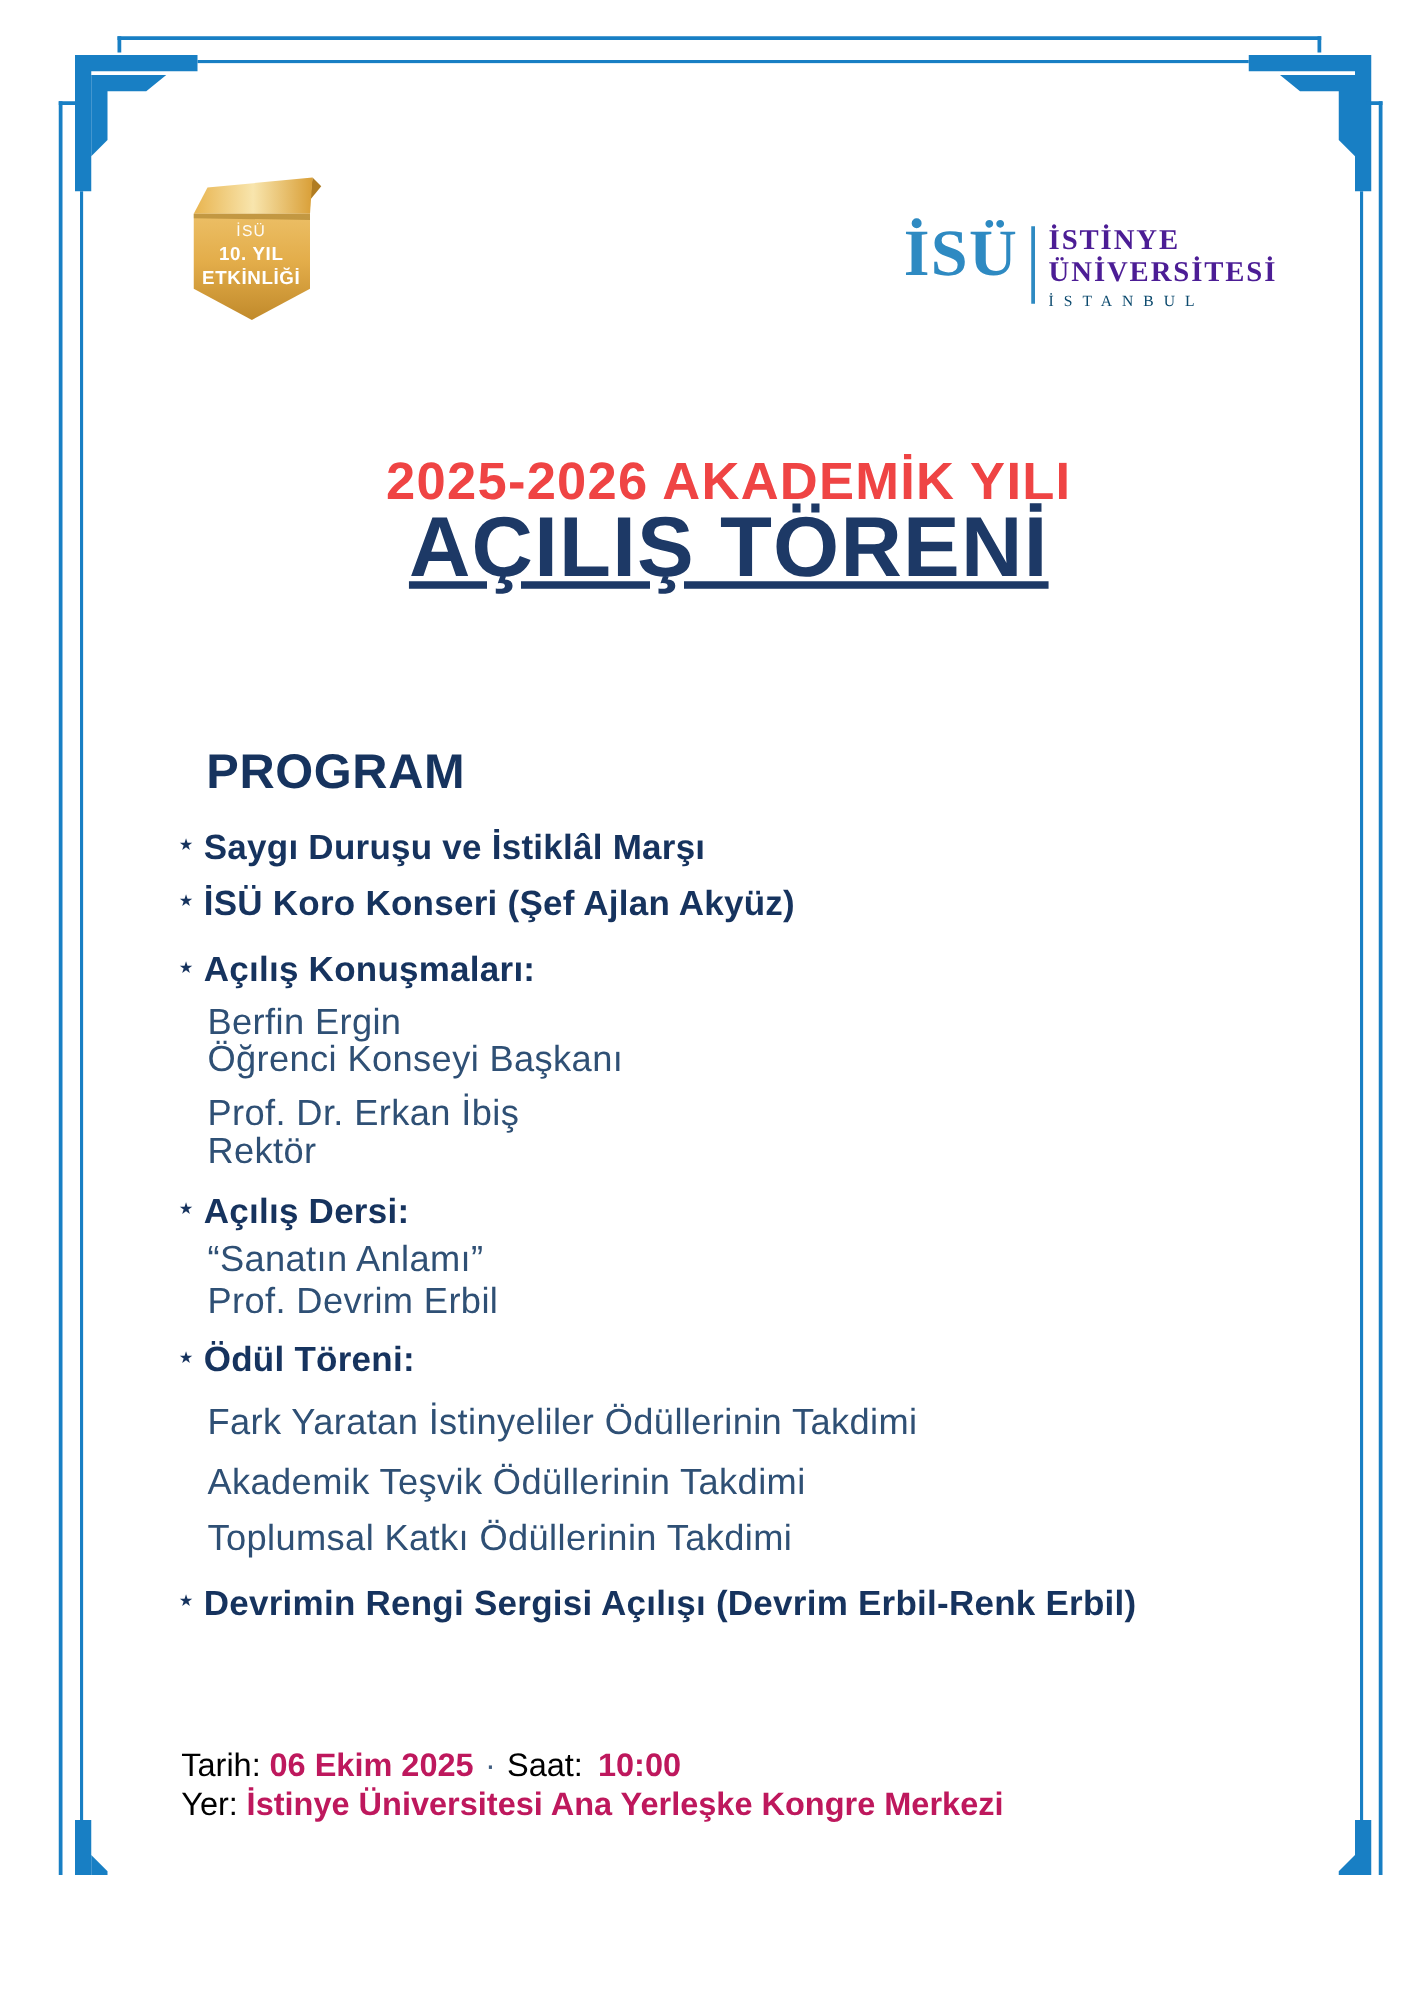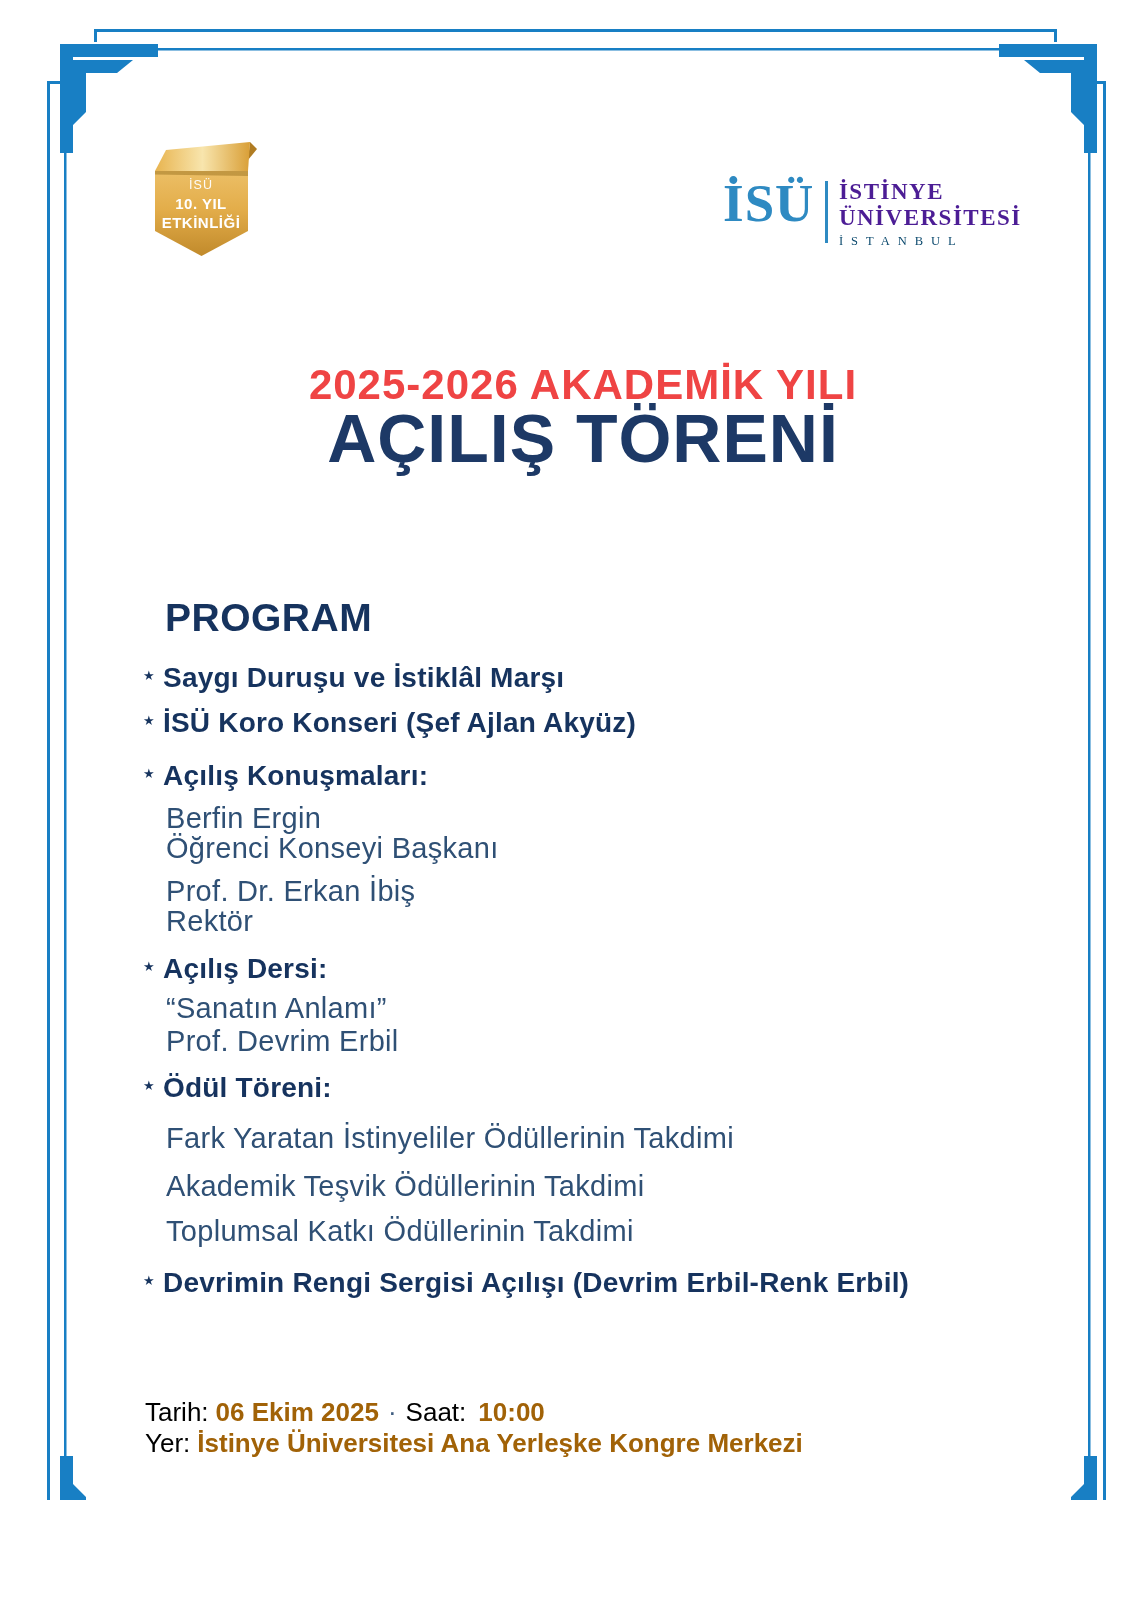--- a/index.html
+++ b/index.html
@@ -25,35 +25,35 @@
   .logo-col{padding-top:3px;}
   .logo-n{font-family:"Liberation Serif","DejaVu Serif",serif; font-weight:700;
     font-size:23px; line-height:26px; color:#4c1d95; letter-spacing:1.5px; white-space:nowrap;}
   .logo-city{font-family:"Liberation Serif","DejaVu Serif",serif; font-size:12.5px;
     color:#0c4a6e; letter-spacing:8px; margin-top:3px; white-space:nowrap;}
 
   
   .title1{position:absolute; left:24px; top:361px; width:1118px; text-align:center;
     font-size:42px; font-weight:700; color:#ef4444; letter-spacing:1px; white-space:nowrap;}
   .title2{position:absolute; left:24px; top:399px; width:1118px; text-align:center;
-    font-size:68px; font-weight:800; color:#1d3966; letter-spacing:1px; white-space:nowrap;}
+    font-size:68px; font-weight:800; color:#1d3966; letter-spacing:1px; white-space:nowrap;text-decoration:underline;}
 
   
   .phead{position:absolute; left:165px; top:596px; font-size:39px; font-weight:800;
     color:#16335e; letter-spacing:.5px;}
   .item{position:absolute; left:163px; font-size:28px; font-weight:700; color:#16335e;
     letter-spacing:.2px; white-space:nowrap;}
   .item .star{position:absolute; left:-20px; top:6px; font-size:13px; font-weight:400; color:#16335e;}
   .item.sub{left:166px; font-size:29px; font-weight:400; color:#2f507504; color:#2f5075;
     letter-spacing:.3px;}
 
   
   .fline{position:absolute; left:145px; font-size:26px; white-space:nowrap;}
   .flab{color:#000000; font-weight:400;}
-  .fval{color:#a16207; font-weight:700; margin-left:7px;}
+  .fval{color:#be185d; font-weight:700; margin-left:7px;}
   .fval.tight{margin-left:12px;}
   .fdot{color:#3f5d80; margin-left:9px;}
   .flab.after-dot{margin-left:9px;}
 </style>
 </head>
 <body>
 
 <div class="poster">
 
   <svg class="frame" viewBox="0 0 1142 1600" aria-hidden="true">

